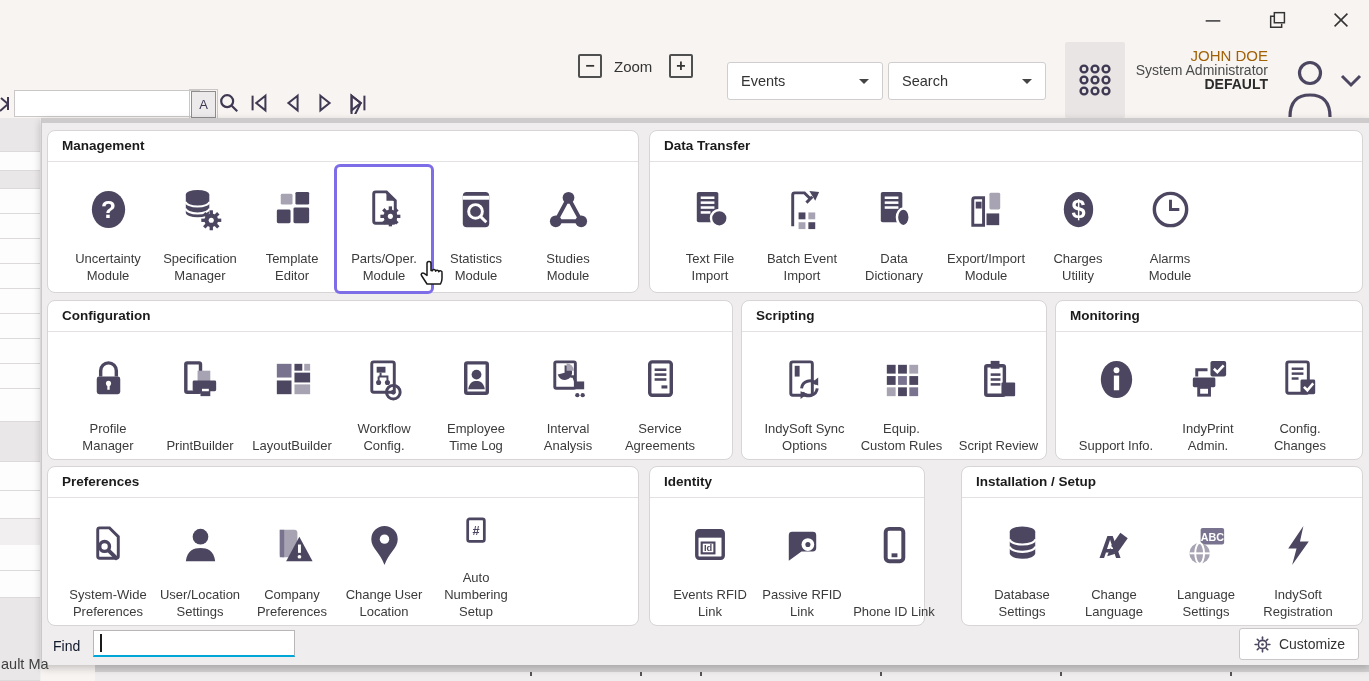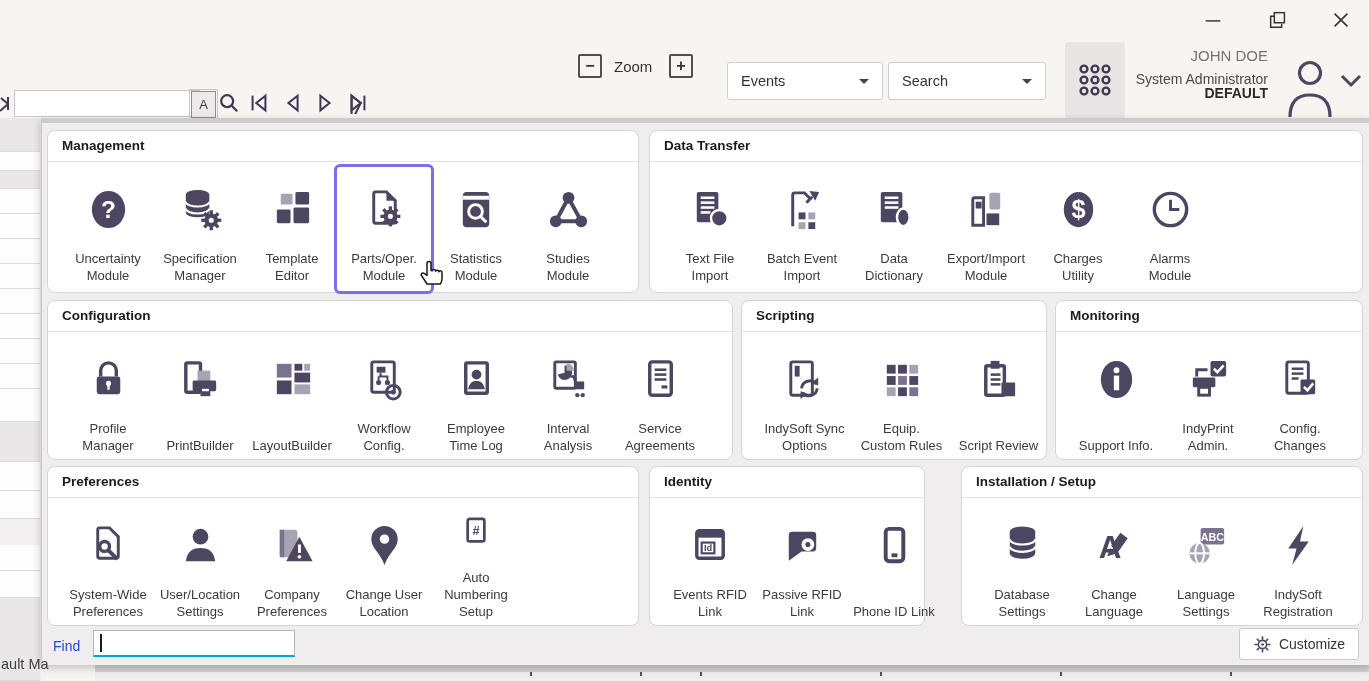--- a/index.html
+++ b/index.html
@@ -22,41 +22,41 @@
       display:flex;align-items:center;justify-content:center;font-size:13px;color:#3e3852}
   .tool-ic{width:22px;height:22px}
   #zoom-minus,#zoom-plus{width:20px;height:20px;border:2px solid #4f4f4f;border-radius:2px;display:flex;align-items:center;justify-content:center;
       font-size:16px;font-weight:bold;color:#333;background:transparent;line-height:1}
   #zoom-label{font-size:15px;color:#333}
   .dropdown{height:38px;background:#fff;border:1px solid #cfcdce;border-radius:3px;display:flex;align-items:center;justify-content:space-between;
       padding:0 13px;box-sizing:border-box;font-size:14.5px;color:#333}
   .caret{width:0;height:0;border-left:5px solid transparent;border-right:5px solid transparent;border-top:5px solid #444}
   #apps-btn{left:1065px;top:42px;width:60px;height:76px;background:#e9e5e4;border-radius:2px;display:flex;align-items:center;justify-content:center}
   #user-block{right:101px;top:48px;width:260px;text-align:right;line-height:1}
-  #user-name{font-size:15px;color:#737373;margin-bottom:9px}
+  #user-name{font-size:15px;color:#a16207;}
   #user-role{font-size:14px;color:#4a4a4a;}
   #user-loc{font-size:14px;font-weight:bold;color:#2b2b2b}
   
   #panel{left:41px;top:118px;width:1328px;height:547px;background:#efedee;z-index:2;
       border-left:1px solid #cac8c9;box-shadow:0 3px 8px rgba(0,0,0,.22)}
   #panel-topstrip{left:0;top:0;width:100%;height:5px;background:#cdcbcc}
   .grp{position:absolute;background:#fff;border:1px solid #d7d5d6;border-radius:8px;box-sizing:border-box}
   .grp-h{height:30px;line-height:30px;padding-left:14px;font-size:13.5px;font-weight:bold;color:#1b1b1b;border-bottom:1px solid #e3e1e2}
   .grp-b{display:flex;align-items:flex-start;padding:6px 0 0 14px}
   .tile{width:92px;height:122px;display:flex;flex-direction:column;flex:none;cursor:default}
   .grp.scripting .tile{width:97px}
   .tile.hl{outline:3px solid #7d6ee8;outline-offset:1px;border-radius:2px}
   .icb{flex:1;display:flex;align-items:center;justify-content:center}
   .ic svg{width:47px;height:47px;display:block}
   .ic svg text{font-family:"Liberation Sans",sans-serif}
   .ic .lt{fill:#a7a3b2}
   .ic .md{fill:#7a7390}
   .lbl{min-height:34px;display:flex;flex-direction:column;justify-content:flex-end;text-align:center;
       font-size:13px;line-height:17px;color:#3b3b3b;padding-bottom:6px}
-  #find-row-label{left:11px;top:520px;font-size:14px;color:#1d4ed8}
+  #find-row-label{left:11px;top:520px;font-size:14px;color:#0f172a}
   #find-input{left:51px;top:512px;width:192px;height:24px;border:1px solid #b8b6b7;border-bottom:2px solid #00a6d8;background:#fff;padding:0 4px;font-size:13px;box-sizing:content-box}
   #find-caret{left:58px;top:516px;width:1.5px;height:18px;background:#1a1a1a}
   #customize-btn{left:1197px;top:510px;width:118px;height:30px;background:#fff;border:1px solid #c9c7c8;border-radius:3px;
       display:flex;align-items:center;justify-content:center;gap:7px;font-size:14px;color:#333}
   #cursor{left:418px;top:257px;z-index:5}
 </style>
 </head>
 <body>
 
 <div class="abs" id="left-strip">

